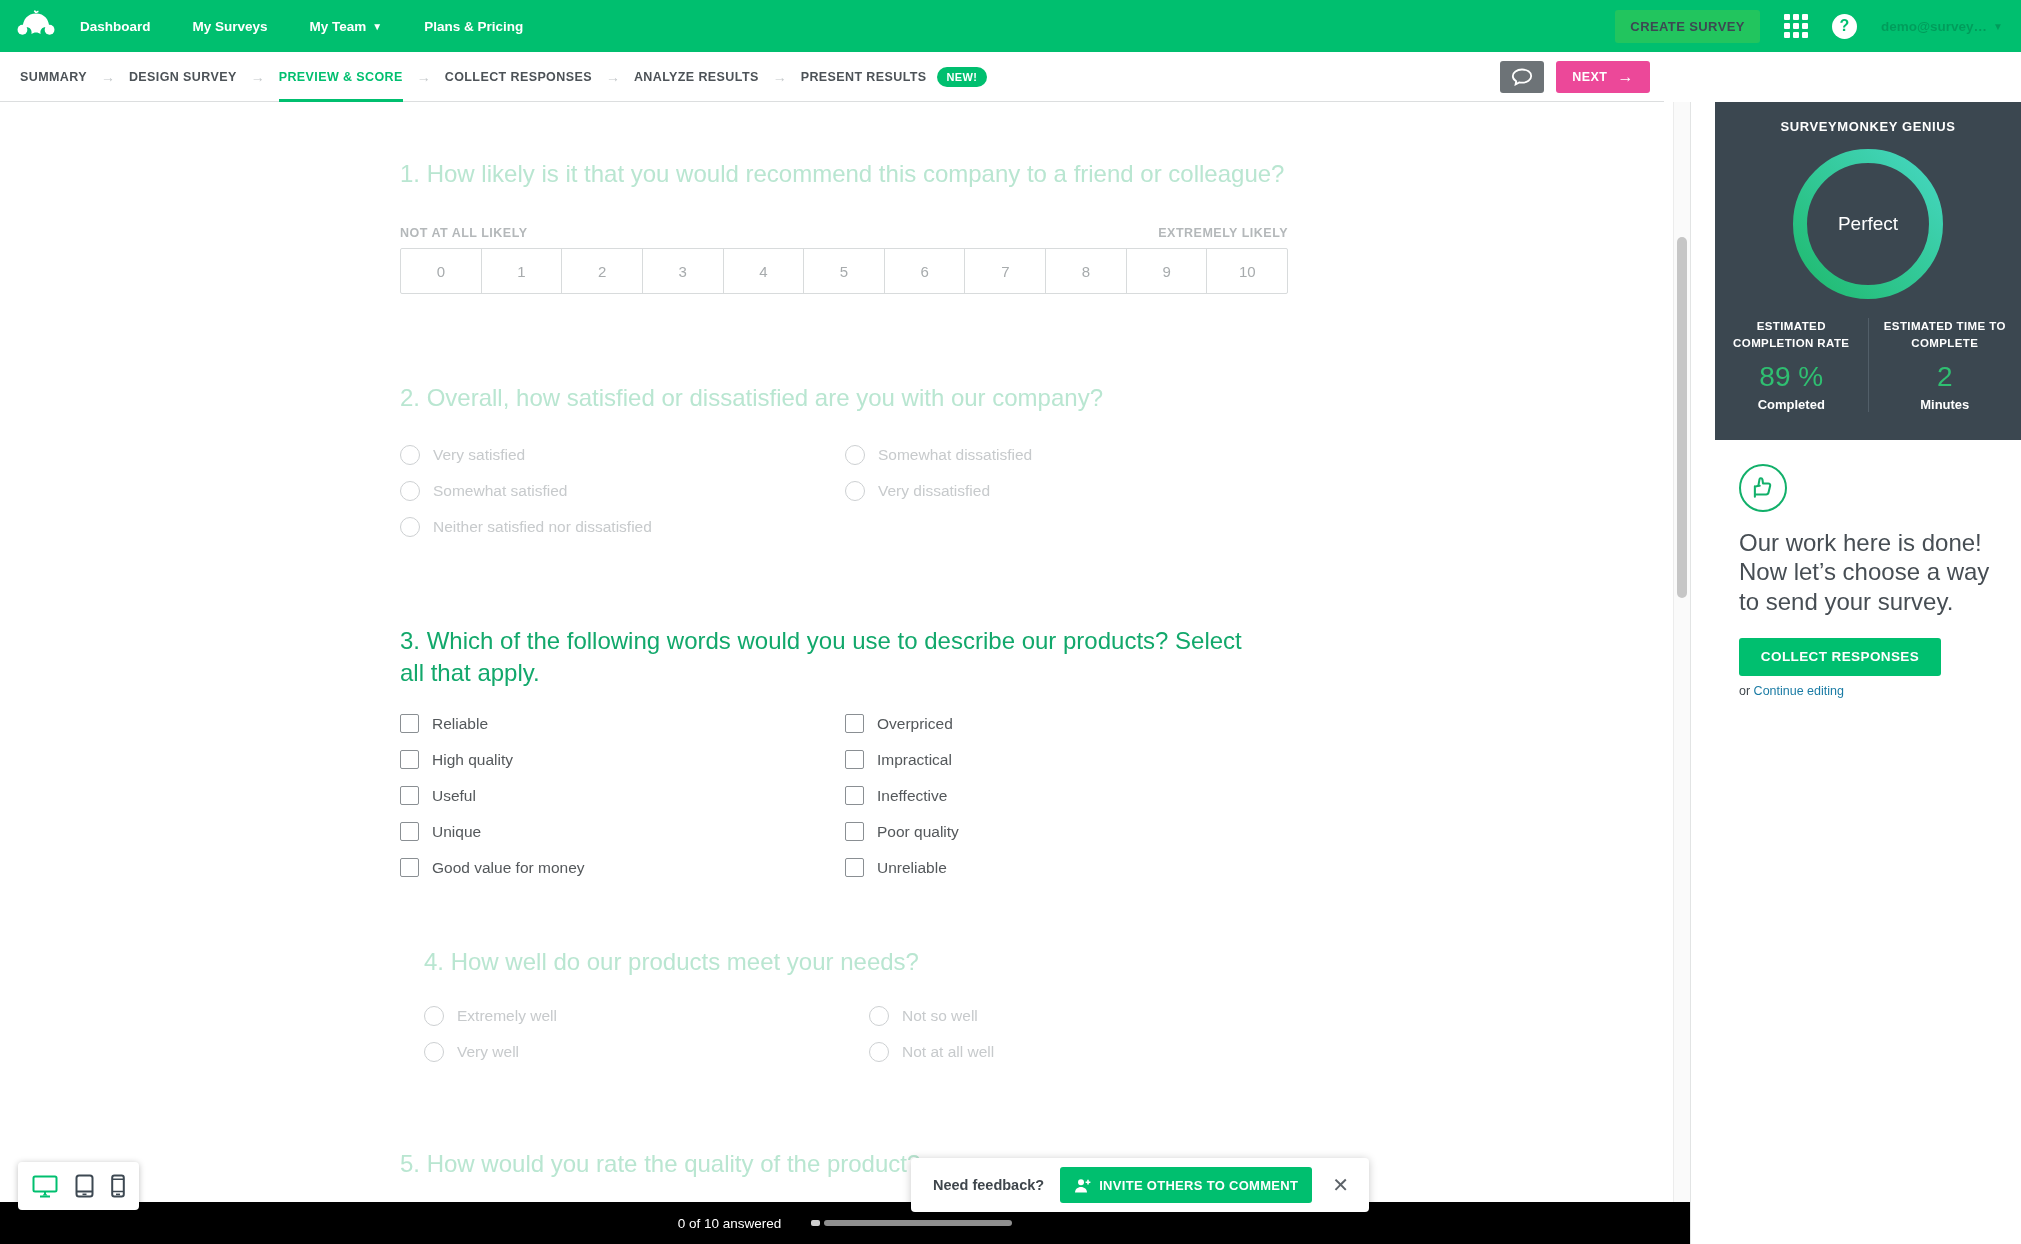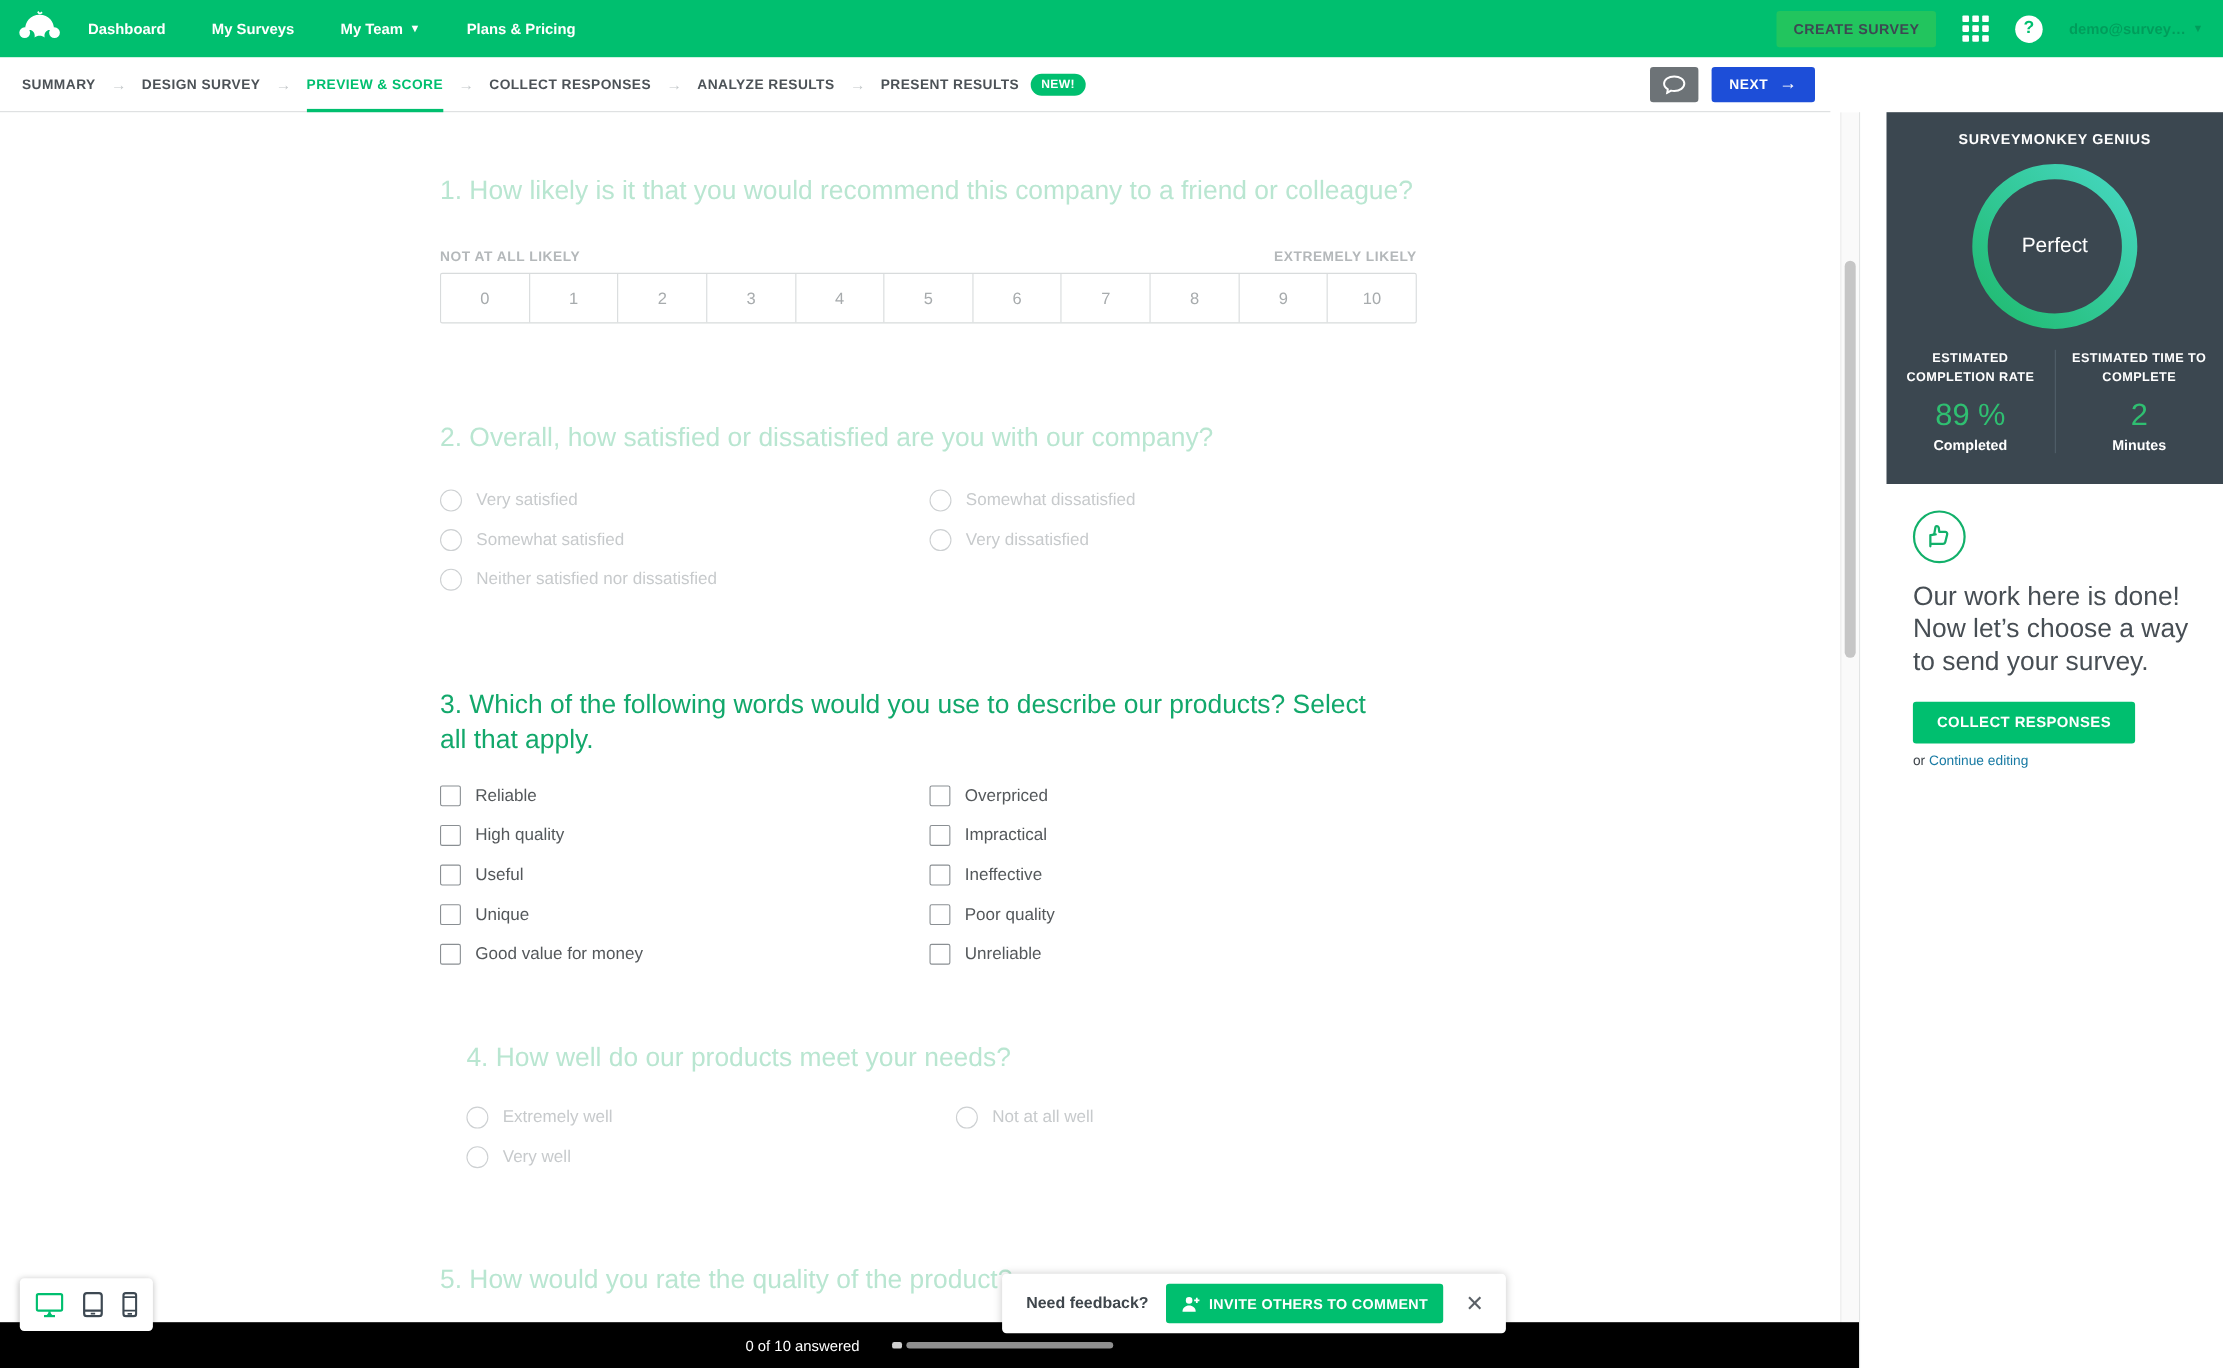--- a/index.html
+++ b/index.html
@@ -21,21 +21,21 @@
   .account .caret { color:rgba(0,0,0,0.18); }
 
   
   .stepbar { position:absolute; top:52px; left:0; width:1664px; height:50px; background:#fff; border-bottom:1px solid #dcdedf; display:flex; align-items:center; padding:0 14px 0 20px; z-index:39; }
   .step { height:50px; display:inline-flex; align-items:center; font-size:12.5px; font-weight:bold; letter-spacing:.4px; color:#4c5257; border-bottom:3px solid transparent; padding-top:3px; cursor:pointer; }
   .step.active { color:#00BF6F; border-bottom-color:#00BF6F; }
   .step-arrow { color:#c4c8ca; font-size:14px; margin:0 14px; }
   .new-badge { background:#00BF6F; color:#fff; font-size:11px; font-weight:bold; padding:4px 10px; border-radius:11px; margin-left:10px; letter-spacing:.3px; }
   .stepbar-right { margin-left:auto; display:flex; align-items:center; gap:12px; }
   .btn-chat { width:44px; height:32px; background:#6d7377; border:none; border-radius:3px; display:flex; align-items:center; justify-content:center; cursor:pointer; }
-  .btn-next { height:32px; background:#1d4ed8; border:none; border-radius:3px; color:#fff; font-weight:bold; font-size:12.5px; letter-spacing:.5px; padding:0 16px; display:flex; align-items:center; gap:10px; cursor:pointer;text-align:right; }
+  .btn-next { height:32px; background:#ec4899; border:none; border-radius:3px; color:#fff; font-weight:bold; font-size:12.5px; letter-spacing:.5px; padding:0 16px; display:flex; align-items:center; gap:10px; cursor:pointer;text-align:right; }
   .btn-next .arrow { font-size:16px; font-weight:normal; }
 
   
   .main { position:absolute; top:102px; left:0; width:1690px; bottom:0; background:#fff; overflow:hidden; }
   .content { position:absolute; left:400px; width:888px; top:0; }
   .q-title { font-size:24px; font-weight:400; line-height:1.35; }
   .q-faded .q-title { color:#b9e6d1; }
   .q-active .q-title { color:#12a86b; }
   .pad-top { height:56px; }
 
@@ -283,20 +283,24 @@
               <span class="opt-label">Extremely well</span>
             </div>
           <div class="opt-row">
               <span class="radio"></span>
               <span class="opt-label">Very well</span>
             </div>
         </div>
         <div class="opt-col-r">
           <div class="opt-row">
               <span class="radio"></span>
+              <span class="opt-label">Not so well</span>
+            </div>
+          <div class="opt-row">
+              <span class="radio"></span>
               <span class="opt-label">Not at all well</span>
             </div>
         </div>
       </div>
     </div>
 
     <div class="q-faded" style="margin-top:78px;">
       <div class="q-title">5. How would you rate the quality of the product?</div>
     </div>
   </div>

